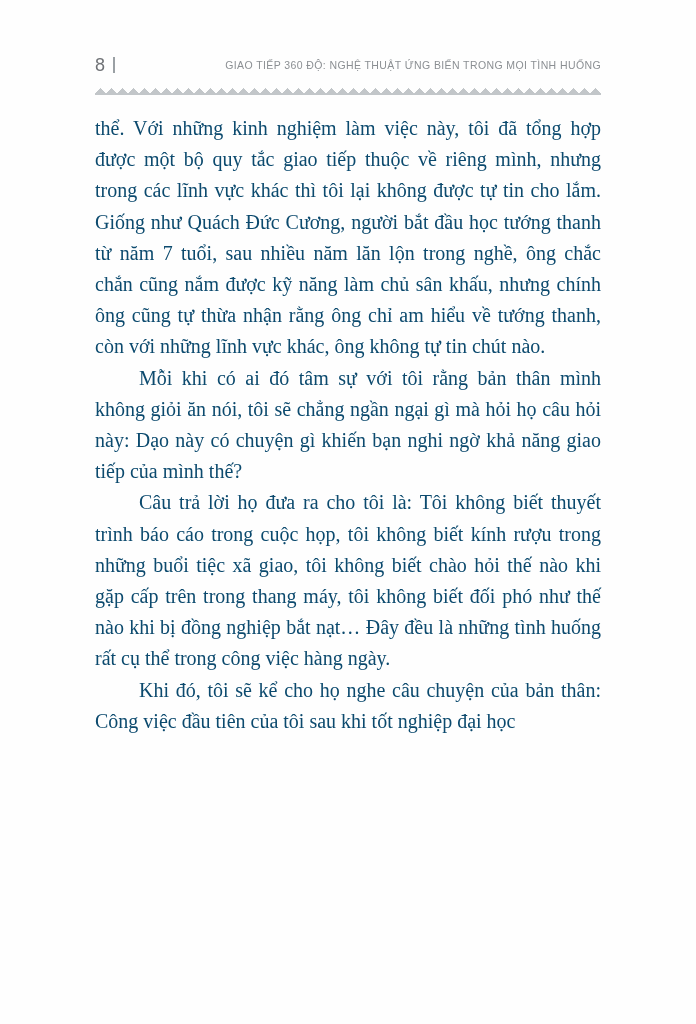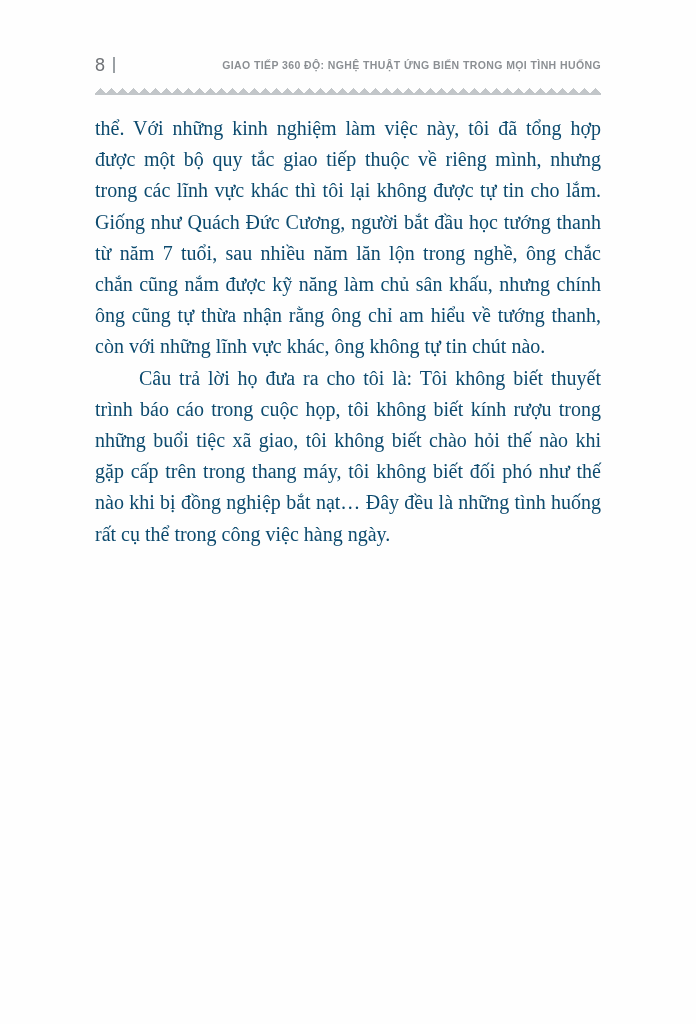--- a/index.html
+++ b/index.html
@@ -35,21 +35,21 @@
     color: #6f7276;
   }
   .page-number-divider {
     width: 2px;
     height: 16px;
     background: #9aa0a4;
   }
   .running-title {
     font-family: "Liberation Sans", sans-serif;
     font-size: 10.5px;
-    font-weight: bold;
+    font-weight: normal;
     letter-spacing: 0.4px;
     color: #8b8f93;
     text-align: right;
     white-space: nowrap;
   }
   .zigzag {
     height: 7px;
     margin-bottom: 18px;
     background: conic-gradient(from 135deg at 50% 0, #c2c6c9 90deg, transparent 0) 0 0 / 11px 7px repeat-x;
   }
@@ -75,17 +75,19 @@
         <span class="page-number">8</span>
         <span class="page-number-divider"></span>
       </div>
       <div class="running-title">GIAO TIẾP 360 ĐỘ: NGHỆ THUẬT ỨNG BIẾN TRONG MỌI TÌNH HUỐNG</div>
     </header>
 
     <div class="zigzag"></div>
 
     <main class="body-text">
       <p class="no-indent">thể. Với những kinh nghiệm làm việc này, tôi đã tổng hợp được một bộ quy tắc giao tiếp thuộc về riêng mình, nhưng trong các lĩnh vực khác thì tôi lại không được tự tin cho lắm. Giống như Quách Đức Cương, người bắt đầu học tướng thanh từ năm 7 tuổi, sau nhiều năm lăn lộn trong nghề, ông chắc chắn cũng nắm được kỹ năng làm chủ sân khấu, nhưng chính ông cũng tự thừa nhận rằng ông chỉ am hiểu về tướng thanh, còn với những lĩnh vực khác, ông không tự tin chút nào.</p>
+      <p>Mỗi khi có ai đó tâm sự với tôi rằng bản thân mình không giỏi ăn nói, tôi sẽ chẳng ngần ngại gì mà hỏi họ câu hỏi này: Dạo này có chuyện gì khiến bạn nghi ngờ khả năng giao tiếp của mình thế?</p>
       <p>Câu trả lời họ đưa ra cho tôi là: Tôi không biết thuyết trình báo cáo trong cuộc họp, tôi không biết kính rượu trong những buổi tiệc xã giao, tôi không biết chào hỏi thế nào khi gặp cấp trên trong thang máy, tôi không biết đối phó như thế nào khi bị đồng nghiệp bắt nạt… Đây đều là những tình huống rất cụ thể trong công việc hàng ngày.</p>
+      <p>Khi đó, tôi sẽ kể cho họ nghe câu chuyện của bản thân: Công việc đầu tiên của tôi sau khi tốt nghiệp đại học</p>
     </main>
 
   </div>
 </div>
 
 </body></html>

